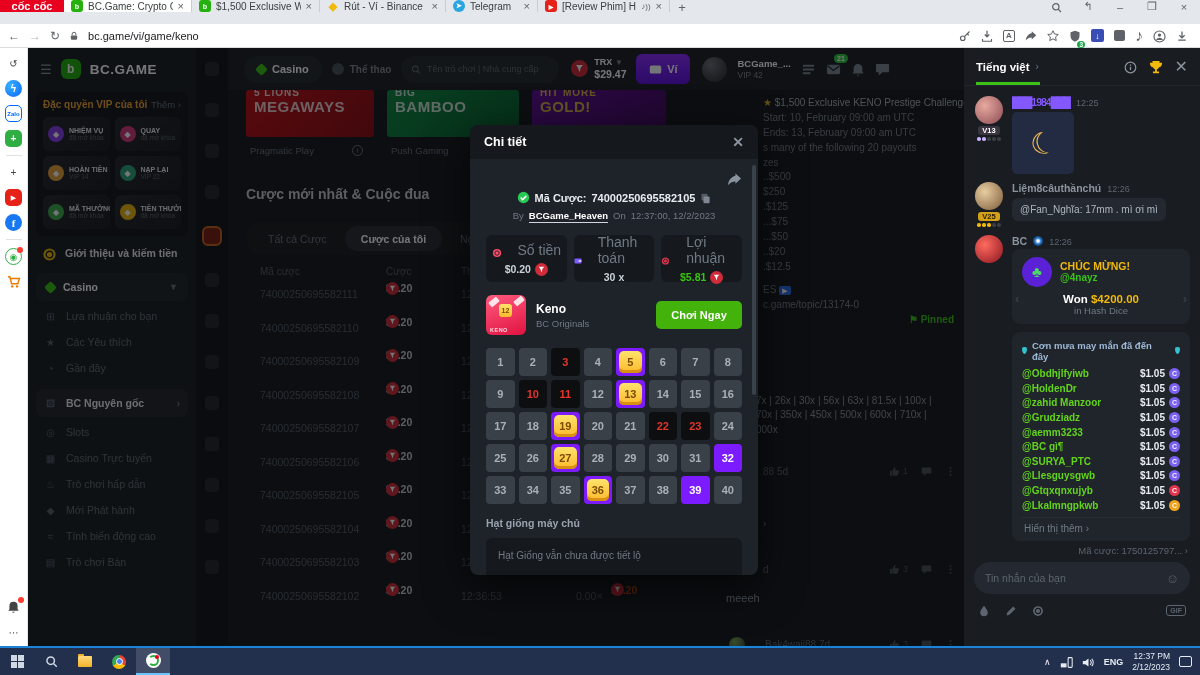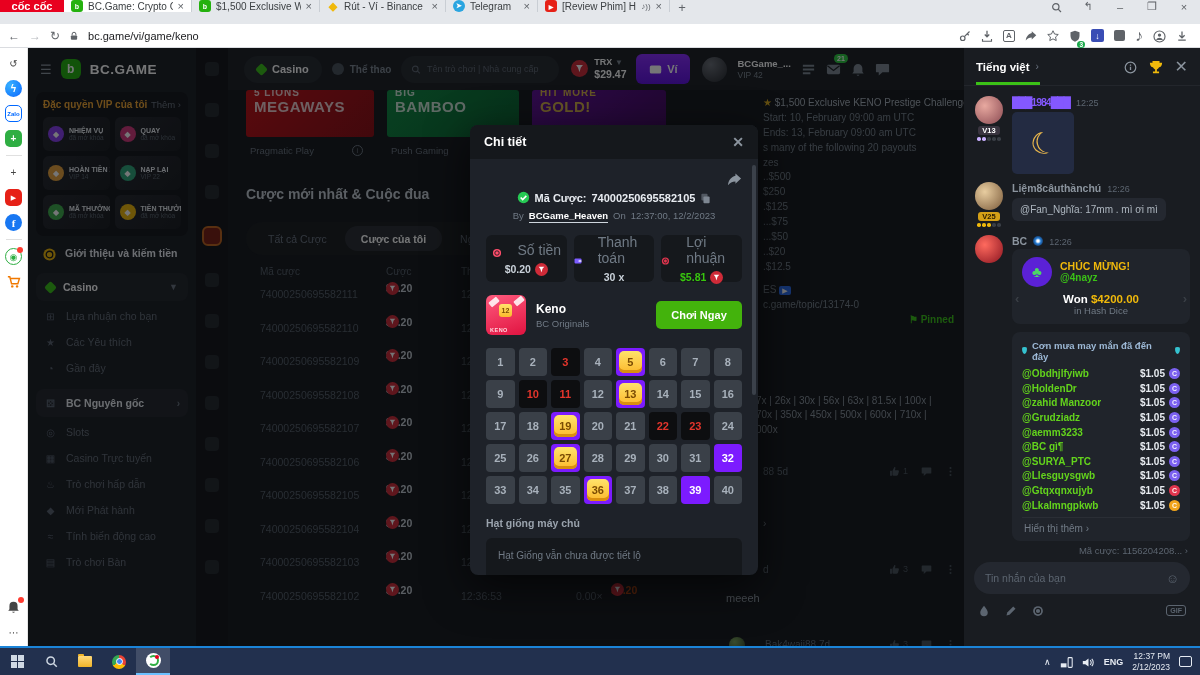--- a/index.html
+++ b/index.html
@@ -1164,21 +1164,21 @@
                     <span class="rcoin" style="background:#e0354e">C</span>
                   </div>
                   <div class="rrow">
                     <span class="rname">@Lkalmngpkwb</span>
                     <span class="ramt">$1.05</span>
                     <span class="rcoin" style="background:#f0a41c">C</span>
                   </div>
                 </div>
               <div class="rmore"><span>Hiển thị thêm</span> ›</div>
             </div>
-            <div class="cref"><span>Mã cược: 1156204208...</span> ›</div>
+            <div class="cref"><span>Mã cược: 1750125797...</span> ›</div>
           </div>
         </div>
         <div class="cinput">
           <input placeholder="Tin nhắn của bạn" style="">
           <span class="smile">☺</span>
         </div>
         <div class="cicons">
           <span><svg class="ic" width="12" height="12">
                 <use href="#i-drop"></use>
               </svg></span>

